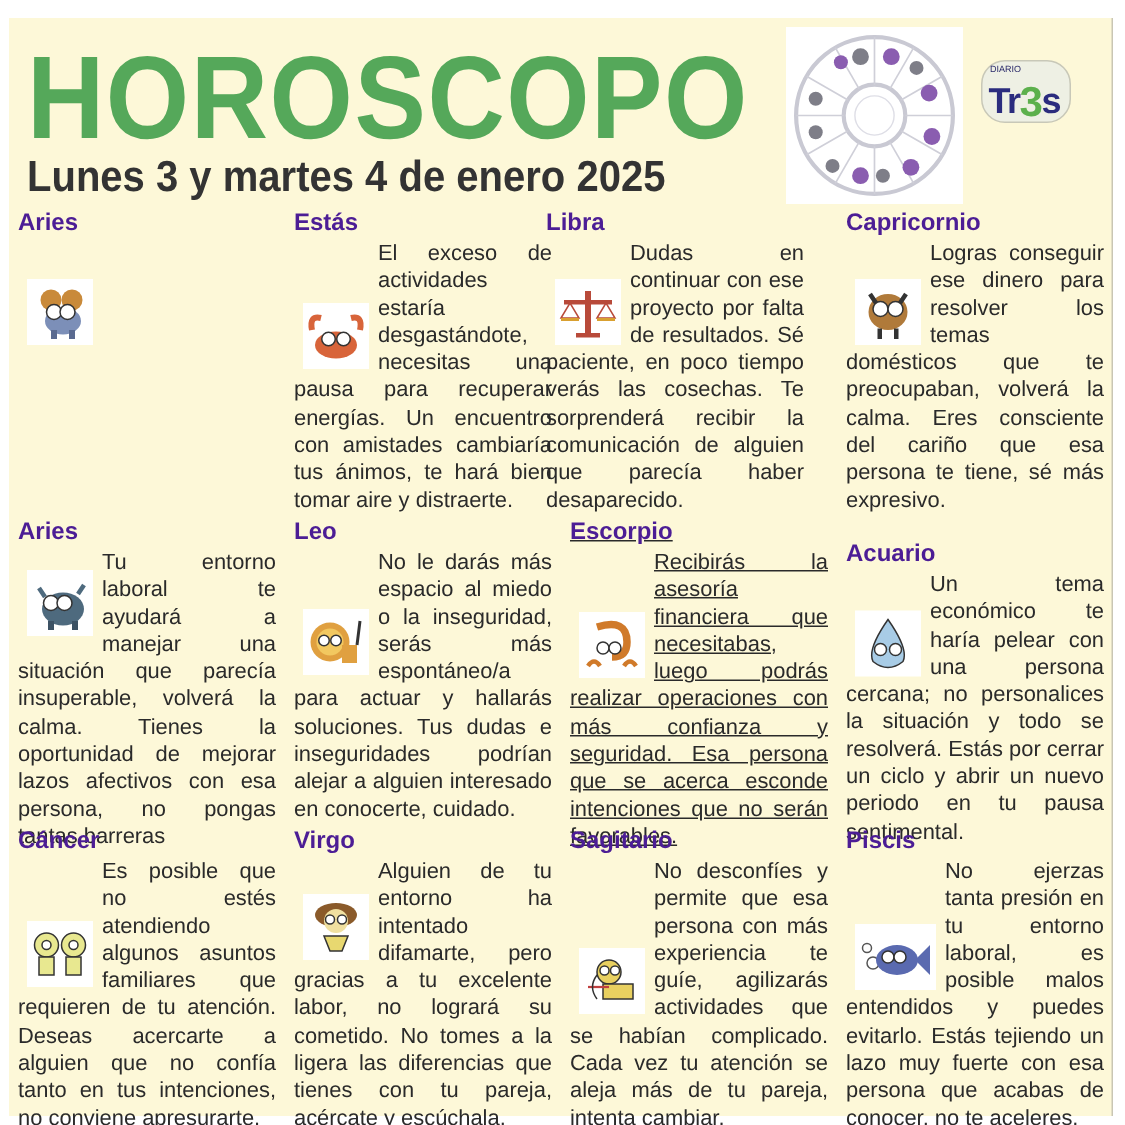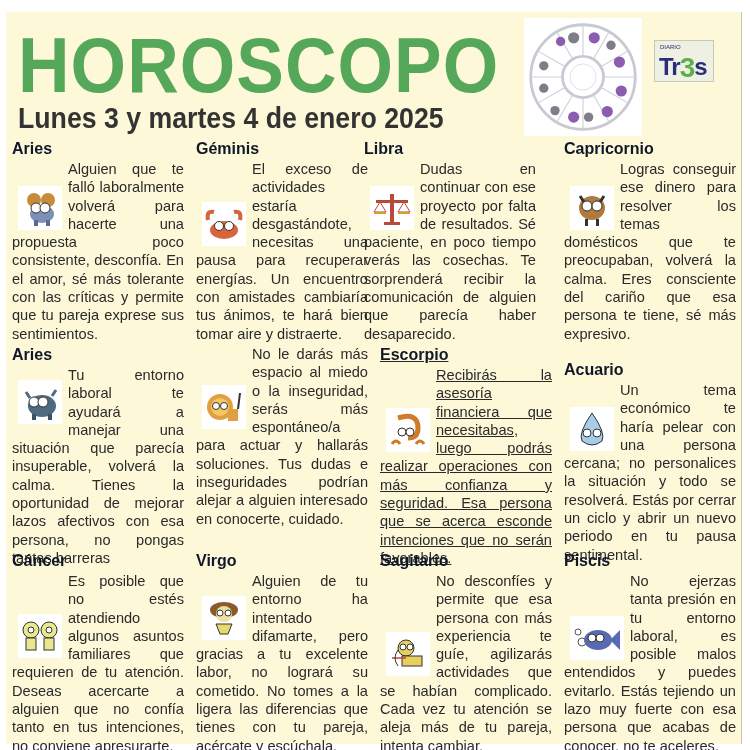--- a/index.html
+++ b/index.html
@@ -18,30 +18,30 @@
     position: absolute; left: 12px; top: 90px; margin: 0;
     font-size: 29px; line-height: 32px; color: #333333;
     transform: scaleX(0.92); transform-origin: left top;
   }
   .wheel {
     position: absolute; left: 518px; top: 6px; width: 118px; height: 118px;
     background: #ffffff; display: flex; align-items: center; justify-content: center;
   }
   .logo {
     position: absolute; left: 648px; top: 28px; width: 58px; height: 40px;
-    border: 1px solid #c8c8b8; border-radius: 0; background: #eef0e4;
+    border: 1px solid #c8c8b8; border-radius: 16px; background: #eef0e4;
   }
   .logo .small { position: absolute; left: 5px; top: 3px; font-size: 6px; color: #2a2a6a; }
   .logo .big { position: absolute; left: 4px; top: 9px; font-weight: bold; font-size: 24px; color: #2b2c7e; letter-spacing: -1px; }
   .logo .three { color: #5cb04c; font-size: 28px; position: relative; top: 2px; }
   .cell {
     position: absolute; width: 172px; color: #2a2a2a;
     font-size: 14.6px; line-height: 18.3px;
   }
-  .sign-name { font-weight: bold; font-size: 16px; line-height: 20px; margin: 0 0 1px 0; color: #0f172a; }
+  .sign-name { font-weight: bold; font-size: 16px; line-height: 20px; margin: 0 0 1px 0; color: #4c1d95; }
   .text { text-align: justify; margin: 0; }
   .pic {
     float: left; width: 44px; height: 44px; margin: 10px 6px 2px 6px;
     background: #ffffff; display: flex; align-items: center; justify-content: center;
   }
   .pic svg { width: 40px; height: 40px; }
 </style>
 </head>
 <body>
 
@@ -99,25 +99,24 @@
     <svg viewBox="0 0 40 40">
         <ellipse cx="22" cy="26" rx="12" ry="9" fill="#7c8fb8"></ellipse>
         <circle cx="14" cy="12" r="7" fill="#c98a3a"></circle>
         <circle cx="28" cy="12" r="7" fill="#c98a3a"></circle>
         <circle cx="16" cy="20" r="5" fill="#fff" stroke="#333"></circle>
         <circle cx="25" cy="20" r="5" fill="#fff" stroke="#333"></circle>
         <rect x="14" y="32" width="4" height="6" fill="#5a6a90"></rect>
         <rect x="26" y="32" width="4" height="6" fill="#5a6a90"></rect>
       </svg>
   </div>
-  <p class="text">Alguien que te falló laboralmente volverá para hacerte una propuesta poco consistente, desconfía. En el amor, sé más tolerante con las críticas y permite que tu pareja exprese sus sentimientos.</p>
 </div>
 
 <div class="cell" style="left:196px; top:139px;">
-  <div class="sign-name">Géminis</div>
+  <div class="sign-name">Estás</div>
   <div class="pic" style="margin-top:42px;">
     <svg viewBox="0 0 40 40">
         <ellipse cx="20" cy="26" rx="14" ry="9" fill="#d8643a"></ellipse>
         <path d="M4 16 Q2 6 10 8" stroke="#d8643a" stroke-width="4" fill="none"></path>
         <path d="M36 16 Q38 6 30 8" stroke="#d8643a" stroke-width="4" fill="none"></path>
         <circle cx="15" cy="22" r="4.5" fill="#fff" stroke="#333"></circle>
         <circle cx="25" cy="22" r="4.5" fill="#fff" stroke="#333"></circle>
       </svg>
   </div>
   <p class="text">El exceso de actividades estaría desgastándote, necesitas una pausa para recuperar energías. Un encuentro con amistades cambiaría tus ánimos, te hará bien tomar aire y distraerte.</p>
@@ -163,20 +162,21 @@
         <circle cx="14" cy="20" r="5" fill="#fff" stroke="#333"></circle>
         <circle cx="23" cy="20" r="5" fill="#fff" stroke="#333"></circle>
         <rect x="12" y="32" width="4" height="6" fill="#3c5264"></rect>
         <rect x="28" y="32" width="4" height="6" fill="#3c5264"></rect>
       </svg>
   </div>
   <p class="text">Tu entorno laboral te ayudará a manejar una situación que parecía insuperable, volverá la calma. Tienes la oportunidad de mejorar lazos afectivos con esa persona, no pongas tantas barreras</p>
 </div>
 
 <div class="cell" style="left:196px; top:345px;">
+  <div class="sign-name">Leo</div>
   <div class="pic" style="margin-top:40px;">
     <svg viewBox="0 0 40 40">
         <circle cx="16" cy="20" r="13" fill="#e0a040"></circle>
         <circle cx="16" cy="20" r="9" fill="#f2c860"></circle>
         <circle cx="12" cy="19" r="3.5" fill="#fff" stroke="#333"></circle>
         <circle cx="20" cy="19" r="3.5" fill="#fff" stroke="#333"></circle>
         <rect x="24" y="22" width="10" height="12" fill="#e0a040"></rect>
         <path d="M34 22 L36 6" stroke="#333" stroke-width="2"></path>
       </svg>
   </div>

